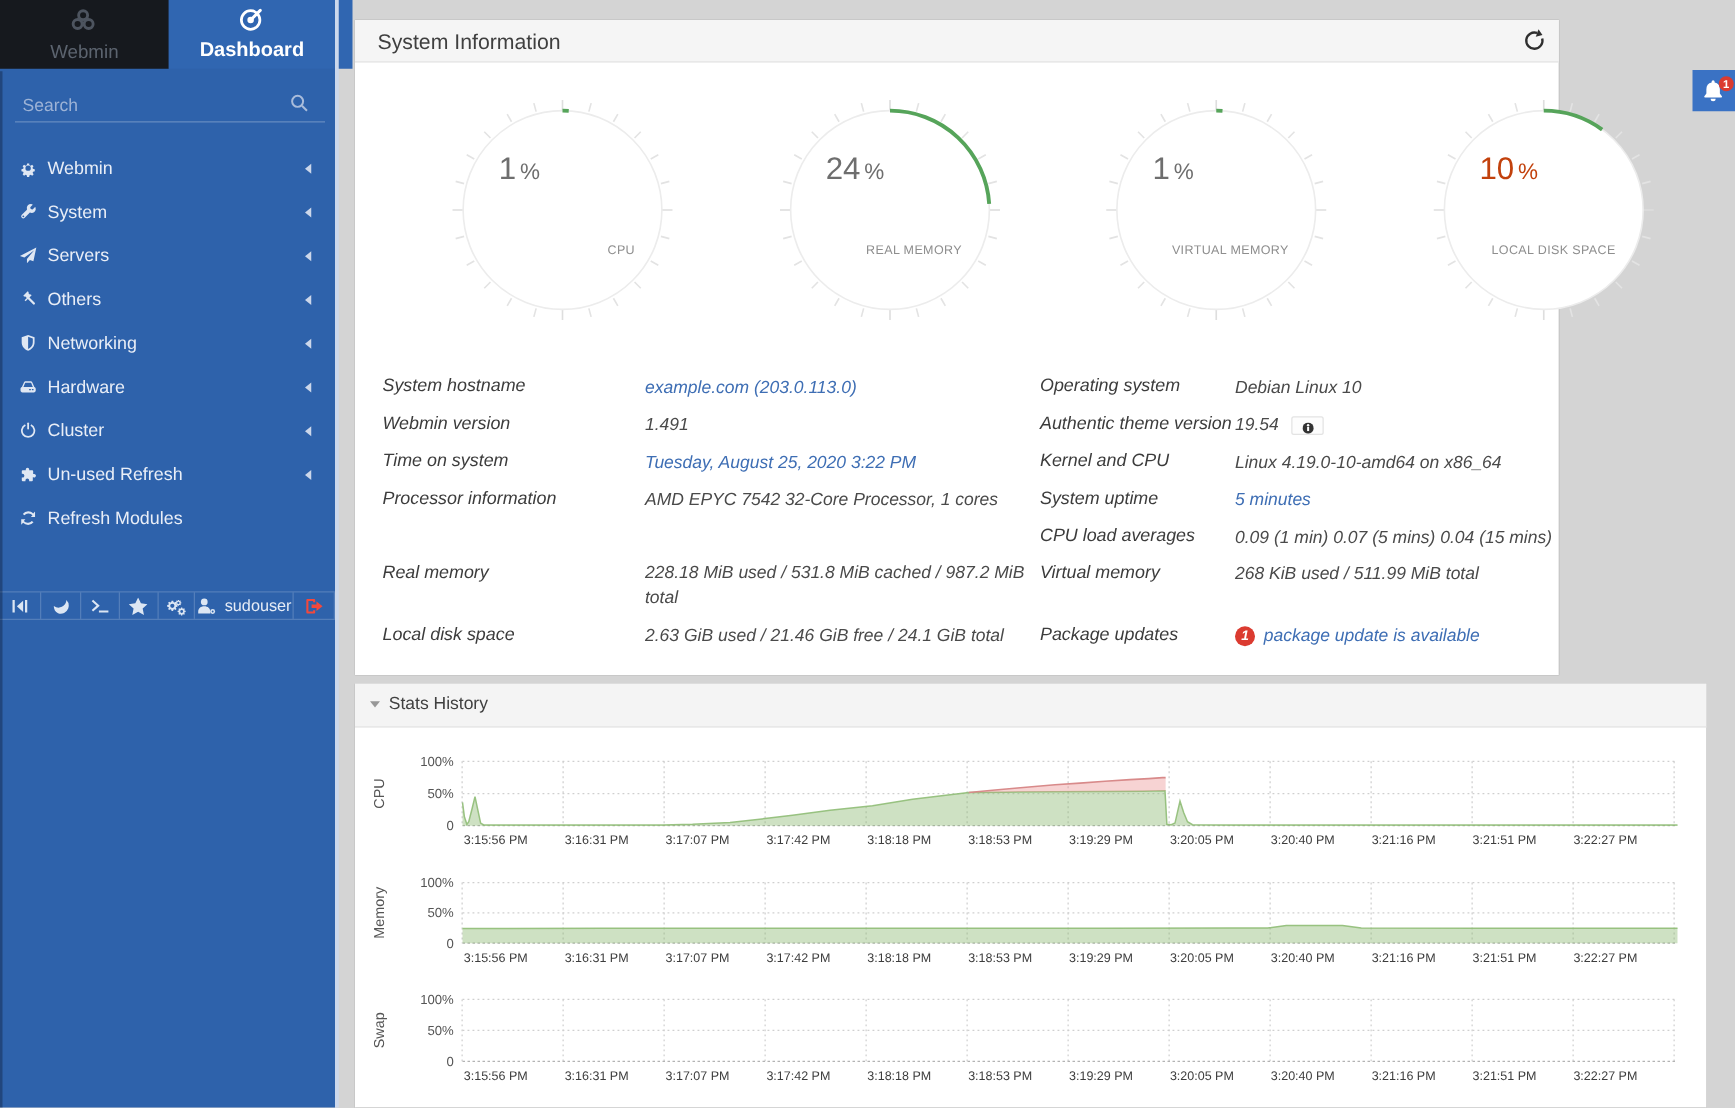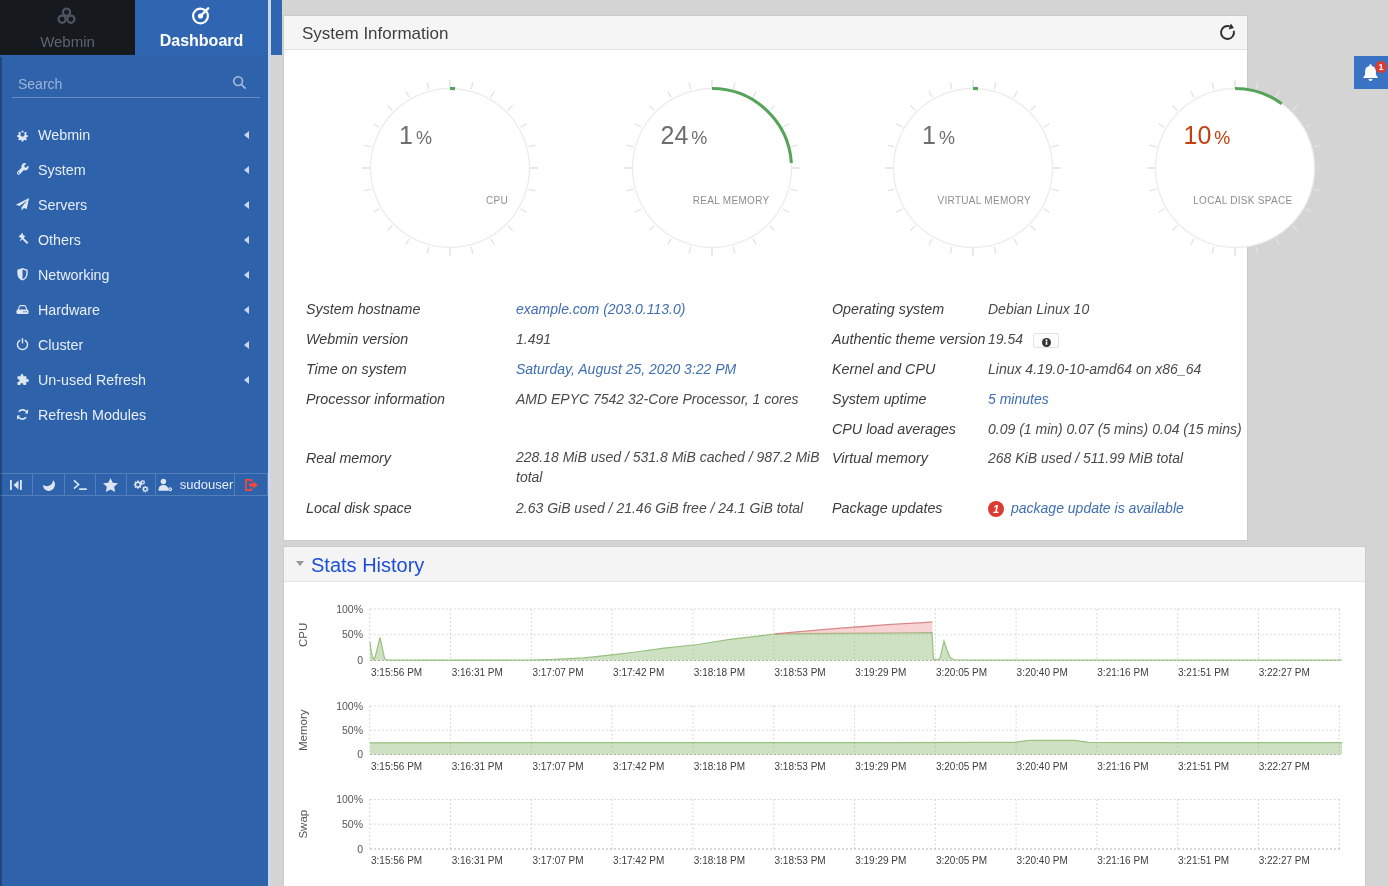--- a/index.html
+++ b/index.html
@@ -308,21 +308,21 @@
 <div class="trow" style="top:283px">
       <span class="tlab" style="left:22px">System hostname</span>
       <span class="tval" style="left:232px"><a>example.com (203.0.113.0)</a></span>
     </div>
 <div class="trow" style="top:313px">
       <span class="tlab" style="left:22px">Webmin version</span>
       <span class="tval" style="left:232px">1.491</span>
     </div>
 <div class="trow" style="top:343px">
       <span class="tlab" style="left:22px">Time on system</span>
-      <span class="tval" style="left:232px"><a>Saturday, August 25, 2020 3:22 PM</a></span>
+      <span class="tval" style="left:232px"><a>Tuesday, August 25, 2020 3:22 PM</a></span>
     </div>
 <div class="trow" style="top:373px">
       <span class="tlab" style="left:22px">Processor information</span>
       <span class="tval" style="left:232px">AMD EPYC 7542 32-Core Processor, 1 cores</span>
     </div>
 <div class="trow" style="top:432px">
       <span class="tlab" style="left:22px">Real memory</span>
       <span class="tval" style="left:232px"><span style="display:inline-block;width:306px;line-height:19.5px;vertical-align:top">228.18 MiB used / 531.8 MiB cached / 987.2 MiB total</span></span>
     </div>
 <div class="trow" style="top:482px">
@@ -359,21 +359,21 @@
     </div>
 <div class="trow" style="top:482px">
       <span class="tlab" style="left:548px">Package updates</span>
       <span class="tval" style="left:704px"><span style="display:inline-block;vertical-align:middle;margin-right:7px;width:16px;height:16px;border-radius:50%;background:#db3b30;color:#fff;font-size:11px;font-weight:bold;text-align:center;line-height:16px">1</span><a>package update is available</a></span>
     </div>
 </div>
 
 <div class="card" style="left:284px;top:547px;width:1081px;height:339px">
   <div class="chead" style="height:35px;background:#f4f4f4">
     <span style="position:absolute;left:12px;top:14px;width:0;height:0;border-left:4px solid transparent;border-right:4px solid transparent;border-top:5.5px solid #979797"></span>
-    <span style="position:absolute;left:27px;top:7px;font-size:20px;color:#1d4ed8">Stats History</span>
+    <span style="position:absolute;left:27px;top:7px;font-size:14px;color:#404040">Stats History</span>
   </div>
 <svg width="1081" height="339" viewBox="0 0 1081 339" style="position:absolute;left:0;top:0" font-family="Liberation Sans, sans-serif">
 <line x1="86" y1="62.0" x2="1058" y2="62.0" stroke="#cfcfcf" stroke-width="1" stroke-dasharray="1.5,2.5"></line>
 <line x1="86" y1="87.8" x2="1058" y2="87.8" stroke="#cfcfcf" stroke-width="1" stroke-dasharray="1.5,2.5"></line>
 <line x1="85.7" y1="62.0" x2="85.7" y2="113.5" stroke="#cfcfcf" stroke-width="1" stroke-dasharray="1.5,2.5"></line>
 <line x1="166.5" y1="62.0" x2="166.5" y2="113.5" stroke="#cfcfcf" stroke-width="1" stroke-dasharray="1.5,2.5"></line>
 <line x1="247.3" y1="62.0" x2="247.3" y2="113.5" stroke="#cfcfcf" stroke-width="1" stroke-dasharray="1.5,2.5"></line>
 <line x1="328.1" y1="62.0" x2="328.1" y2="113.5" stroke="#cfcfcf" stroke-width="1" stroke-dasharray="1.5,2.5"></line>
 <line x1="408.9" y1="62.0" x2="408.9" y2="113.5" stroke="#cfcfcf" stroke-width="1" stroke-dasharray="1.5,2.5"></line>
 <line x1="489.7" y1="62.0" x2="489.7" y2="113.5" stroke="#cfcfcf" stroke-width="1" stroke-dasharray="1.5,2.5"></line>

